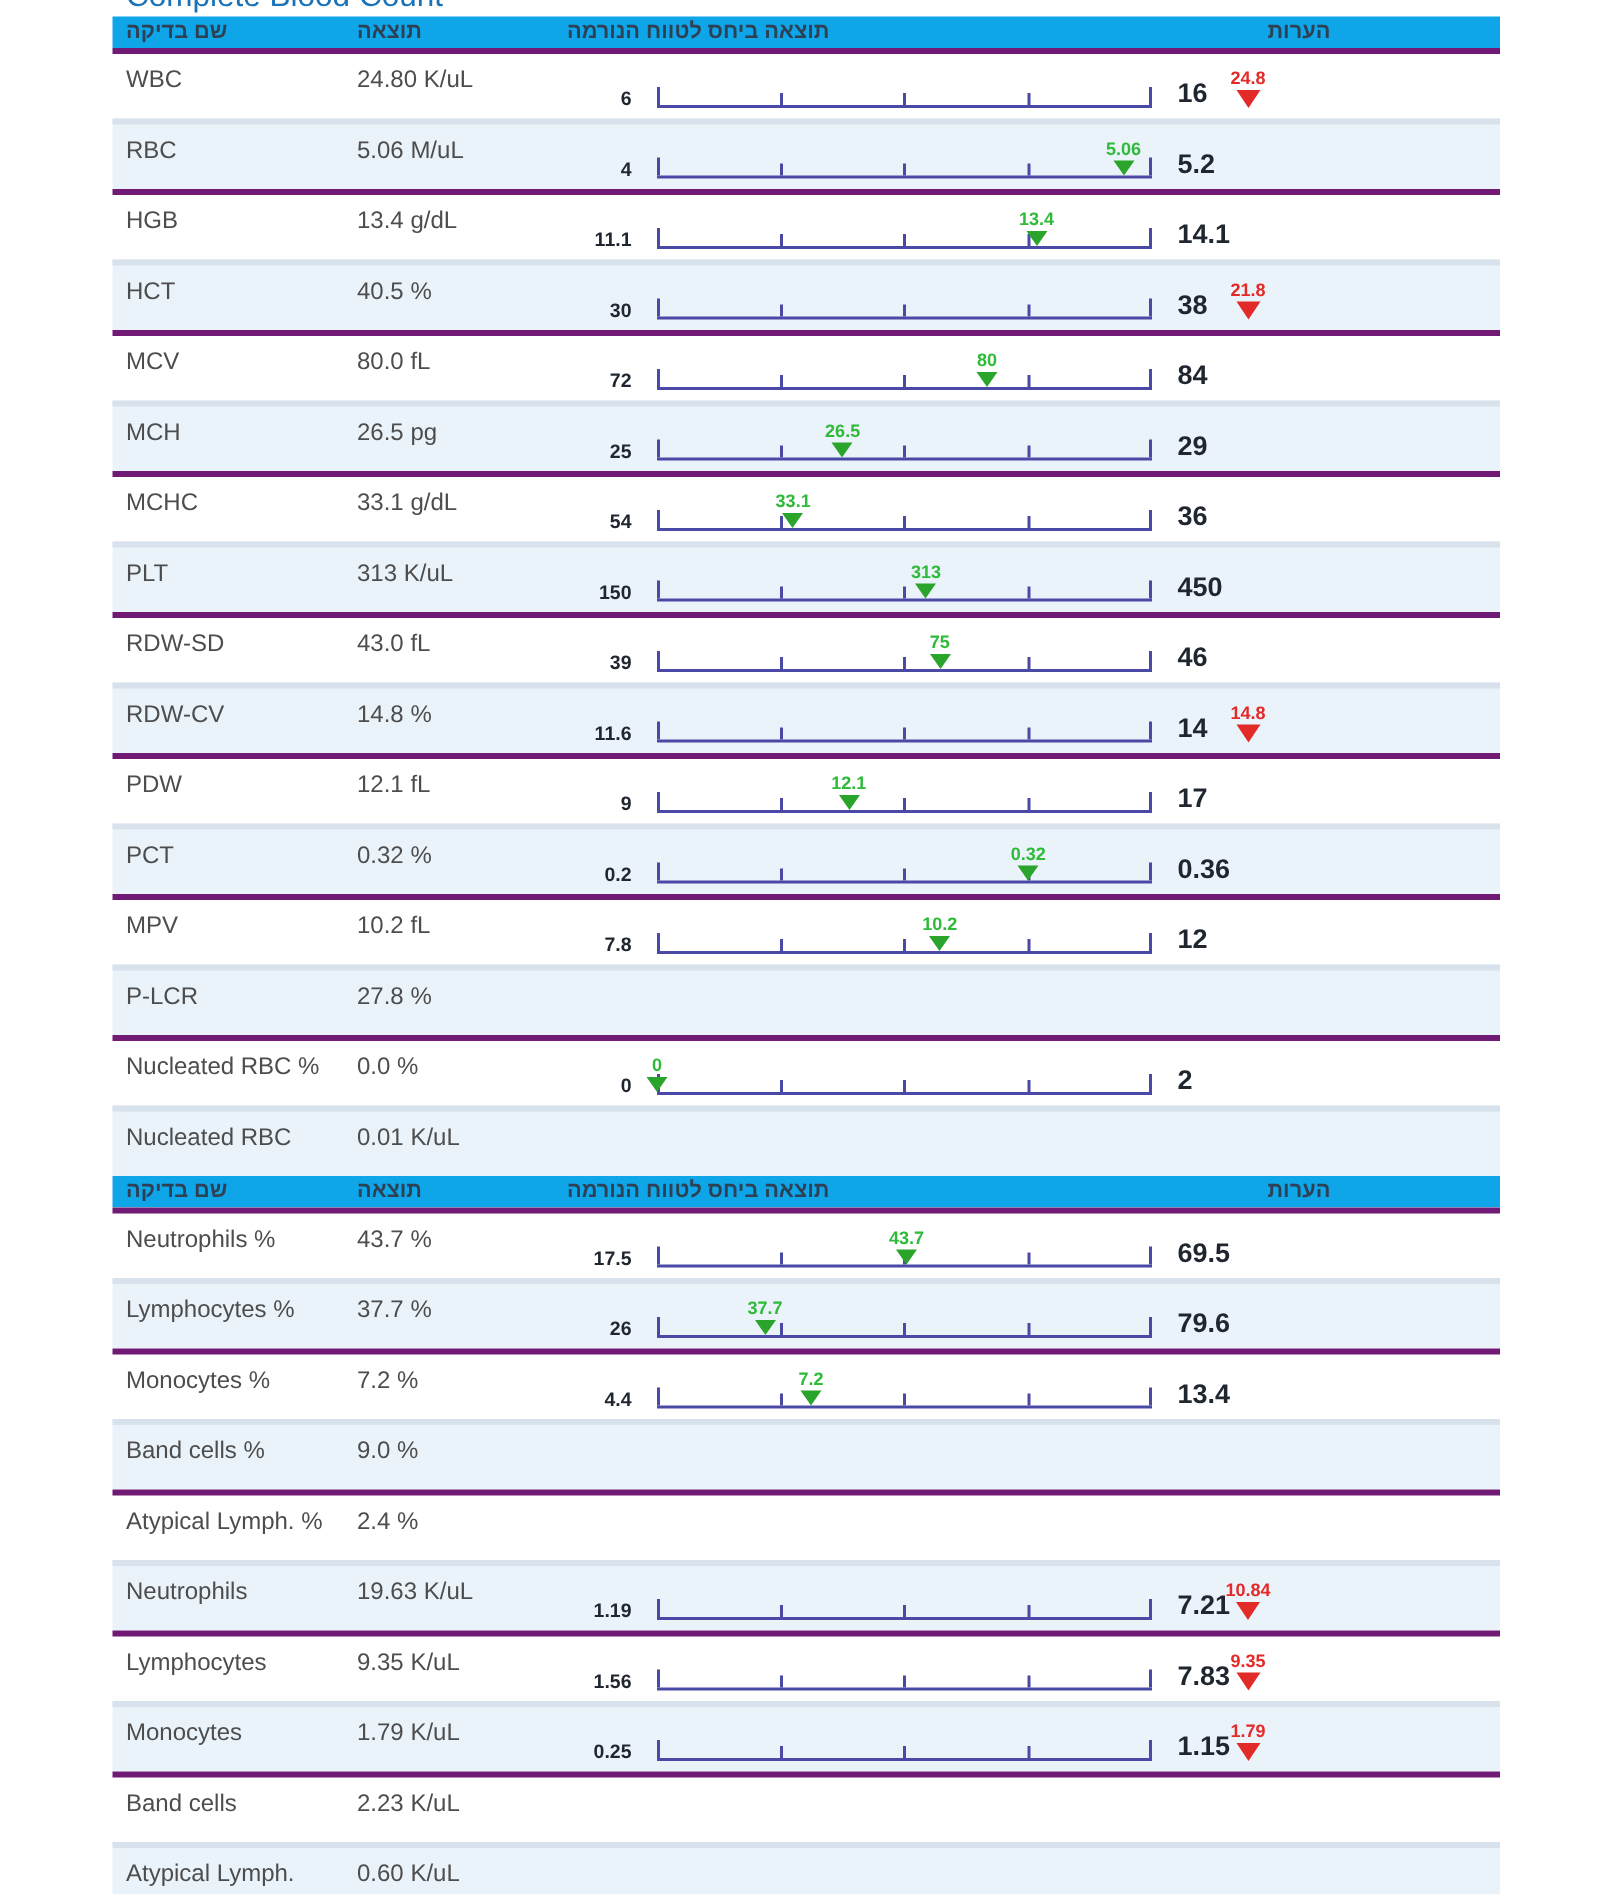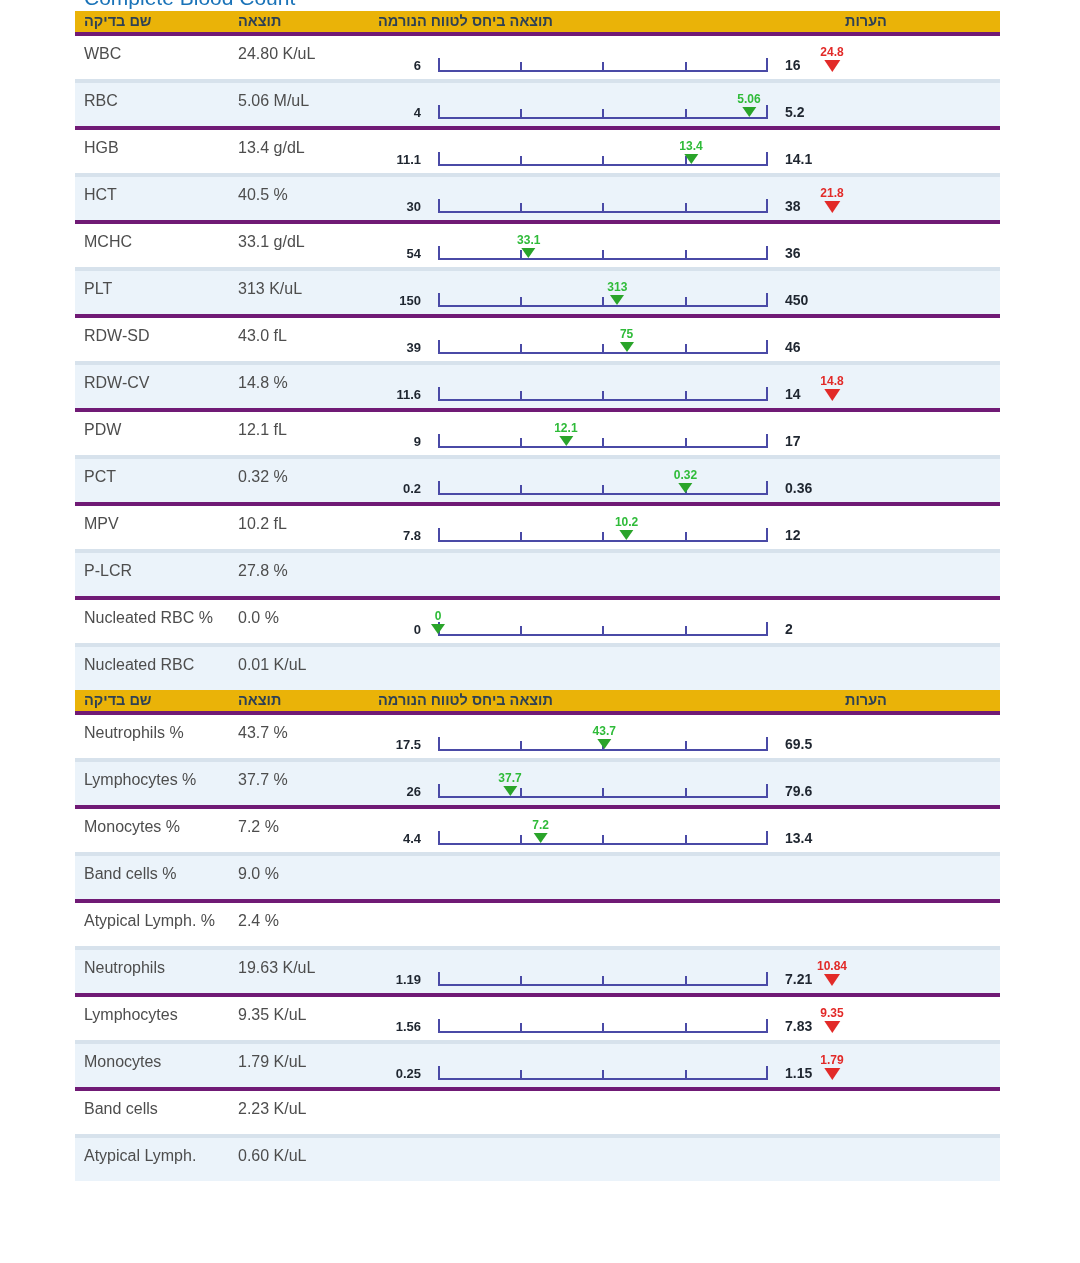--- a/index.html
+++ b/index.html
@@ -6,37 +6,37 @@
   .page {
     position:relative; width:1080px; height:1263px; background:#ffffff;
     font-family:"Liberation Sans","DejaVu Sans",sans-serif; overflow:hidden;
   }
   .report { position:absolute; left:75px; top:0; width:925px; }
 
   .section-title { color:#1a73b8; font-size:20px; line-height:26px; height:26px; margin:8px 0 5px 0; padding-left:9px; }
   .section-title.clipped { height:10px; margin:0 0 1px 0; overflow:hidden; }
   .section-title.clipped span { display:block; margin-top:-14px; font-size:21px; line-height:24px; }
 
-  .thead { position:relative; height:21px; background:#eab308; }
+  .thead { position:relative; height:21px; background:#0ea5e9; }
   .th { position:absolute; top:0; line-height:21px; font-size:14.5px; font-weight:700; color:#2e4154; white-space:nowrap; }
   .col-name     { left:9px; }
   .col-result   { left:163px; }
   .col-range    { left:303px; }
   .col-comments { left:770px; }
 
   .row { position:relative; height:43px; background:#ffffff; border-top:4px solid #701a75; }
   .row.alt { background:#ebf3fa; border-top-color:#d7e2ec; }
 
   .cell { position:absolute; top:9px; font-size:16px; color:#4d4d4d; white-space:nowrap; }
   .cell.name   { left:9px; }
   .cell.result { left:163px; }
 
   .range-area { position:absolute; left:280px; top:0; width:620px; height:43px; }
   .lo { position:absolute; left:0; bottom:6px; width:66px; text-align:right; font-size:13px; font-weight:700; color:#1f2630; }
-  .hi { position:absolute; left:430px; bottom:6px; font-size:14px; font-weight:700; color:#1f2630; white-space:nowrap; }
+  .hi { position:absolute; left:430px; bottom:6px; font-size:18px; font-weight:700; color:#1f2630; white-space:nowrap; }
 
   .scale { position:absolute; left:83px; bottom:7px; width:330px; height:12px; border-bottom:2px solid #4a4aa6; }
   .tick { position:absolute; bottom:0; width:2px; height:8px; background:#4a4aa6; }
   .tick.end { height:12px; }
 
   .marker { position:absolute; bottom:9px; transform:translateX(-50%); text-align:center; }
   .mval { font-size:12px; font-weight:700; color:#2fbb39; line-height:13px; margin-bottom:1px; white-space:nowrap; }
   .mtri { width:0; height:0; margin:0 auto;
           border-left:7px solid transparent; border-right:7px solid transparent;
           border-top:10px solid #2aa42a; }
@@ -129,20 +129,58 @@
             <div class="tick end" style="left: calc(100% - 2px);"></div>
           </div>
           <span class="hi">38</span>
           <div class="marker out" style="left: 477px;">
             <div class="mval">21.8</div>
             <div class="mtri"></div>
           </div>
         </div>
       </div>
       <div class="row">
+        <span class="cell name">MCV</span>
+        <span class="cell result">80.0 fL</span>
+        <div class="range-area">
+          <span class="lo">72</span>
+          <div class="scale">
+            <div class="tick end" style="left: 0px;"></div>
+            <div class="tick" style="left: calc(25% - 1px);"></div>
+            <div class="tick" style="left: calc(50% - 1px);"></div>
+            <div class="tick" style="left: calc(75% - 1px);"></div>
+            <div class="tick end" style="left: calc(100% - 2px);"></div>
+          </div>
+          <span class="hi">84</span>
+          <div class="marker" style="left: 303px;">
+            <div class="mval">80</div>
+            <div class="mtri"></div>
+          </div>
+        </div>
+      </div>
+      <div class="row alt">
+        <span class="cell name">MCH</span>
+        <span class="cell result">26.5 pg</span>
+        <div class="range-area">
+          <span class="lo">25</span>
+          <div class="scale">
+            <div class="tick end" style="left: 0px;"></div>
+            <div class="tick" style="left: calc(25% - 1px);"></div>
+            <div class="tick" style="left: calc(50% - 1px);"></div>
+            <div class="tick" style="left: calc(75% - 1px);"></div>
+            <div class="tick end" style="left: calc(100% - 2px);"></div>
+          </div>
+          <span class="hi">29</span>
+          <div class="marker" style="left: 206.75px;">
+            <div class="mval">26.5</div>
+            <div class="mtri"></div>
+          </div>
+        </div>
+      </div>
+      <div class="row">
         <span class="cell name">MCHC</span>
         <span class="cell result">33.1 g/dL</span>
         <div class="range-area">
           <span class="lo">54</span>
           <div class="scale">
             <div class="tick end" style="left: 0px;"></div>
             <div class="tick" style="left: calc(25% - 1px);"></div>
             <div class="tick" style="left: calc(50% - 1px);"></div>
             <div class="tick" style="left: calc(75% - 1px);"></div>
             <div class="tick end" style="left: calc(100% - 2px);"></div>

